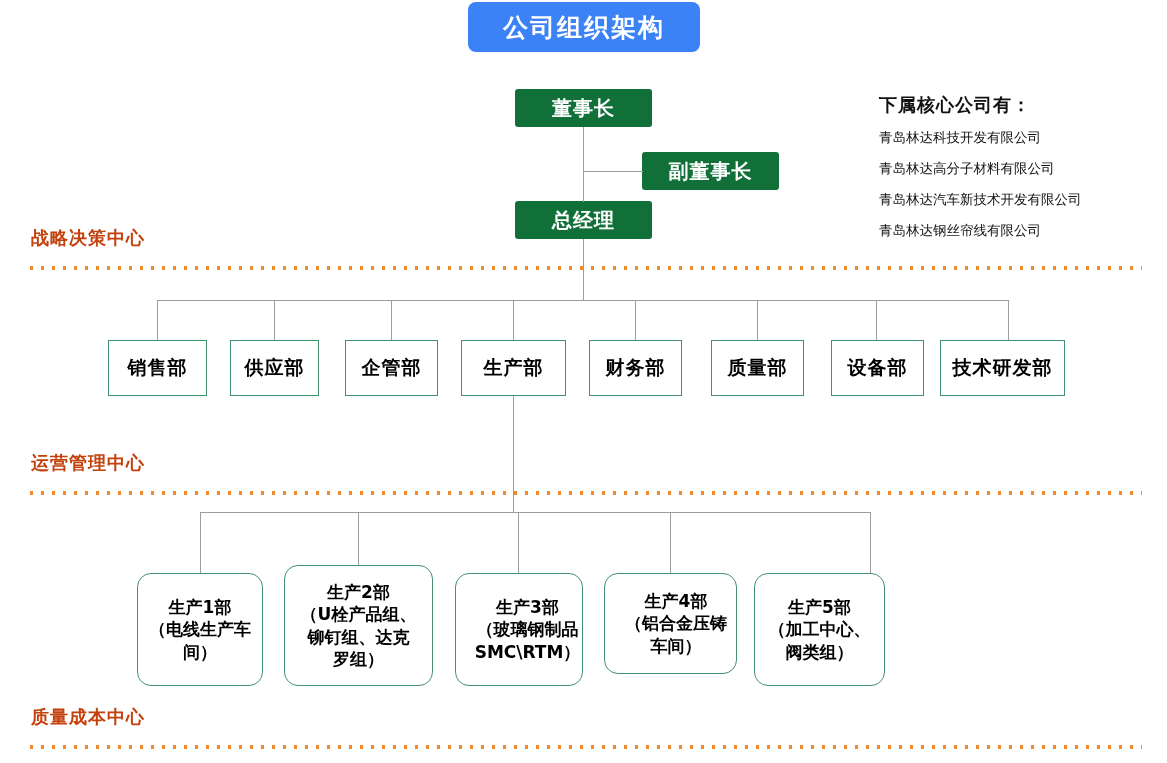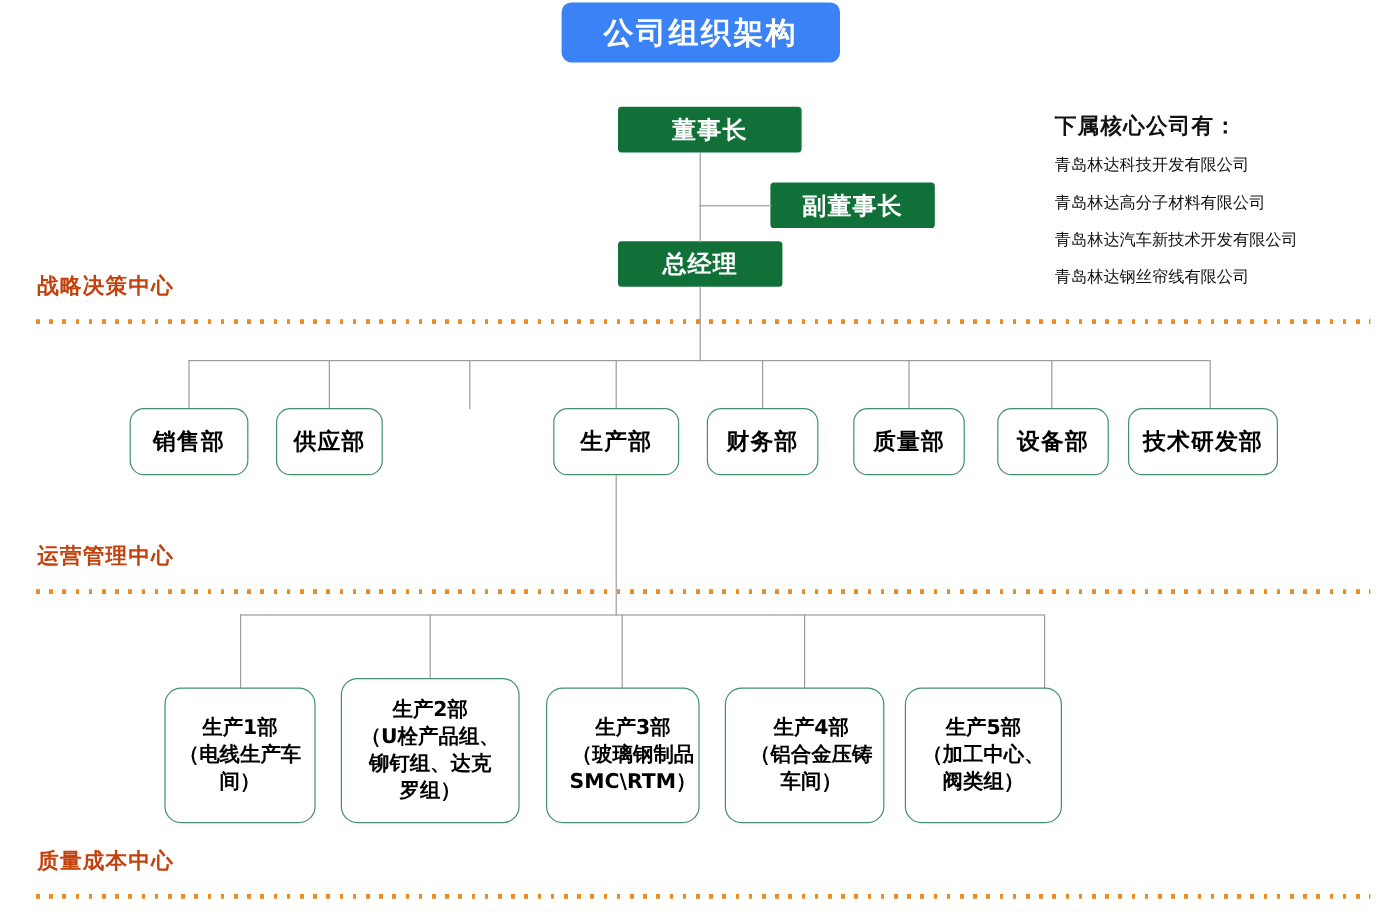--- a/index.html
+++ b/index.html
@@ -43,30 +43,30 @@
     background: #117038;
     color: #ffffff;
     font-size: 20px;
     font-weight: bold;
     letter-spacing: 1px;
     display: flex;
     align-items: center;
     justify-content: center;
     border-radius: 3px;
   }
-  #box-chairman   { left: 515px; top: 89px;  width: 153px; height: 38px; }
+  #box-chairman   { left: 515px; top: 89px;  width: 137px; height: 38px; }
   #box-vice       { left: 642px; top: 152px; width: 137px; height: 38px; }
   #box-gm         { left: 515px; top: 201px; width: 137px; height: 38px; }
 
   
   .dept-box {
     position: absolute;
     background: #ffffff;
     border: 1.6px solid #43916a;
-    border-radius: 12px;
+    border-radius: 0;
     color: #000000;
     font-size: 19px;
     font-weight: bold;
     letter-spacing: 1px;
     display: flex;
     align-items: center;
     justify-content: center;
     text-align: center;
     z-index: 3;
   }
@@ -166,20 +166,21 @@
   <div class="conn-v" style="left:274px; top:300px; height:41px;"></div>
   <div class="conn-v" style="left:391px; top:300px; height:41px;"></div>
   <div class="conn-v" style="left:513px; top:300px; height:41px;"></div>
   <div class="conn-v" style="left:635px; top:300px; height:41px;"></div>
   <div class="conn-v" style="left:757px; top:300px; height:41px;"></div>
   <div class="conn-v" style="left:876px; top:300px; height:41px;"></div>
   <div class="conn-v" style="left:1008px; top:300px; height:41px;"></div>
 
   <div class="dept-box" style="left:108px; top:340px; width:99px; height:56px;">销售部</div>
   <div class="dept-box" style="left:230px; top:340px; width:89px; height:56px;">供应部</div>
+  <div class="dept-box" style="left:345px; top:340px; width:93px; height:56px;">企管部</div>
   <div class="dept-box" style="left:461px; top:340px; width:105px; height:56px;">生产部</div>
   <div class="dept-box" style="left:589px; top:340px; width:93px; height:56px;">财务部</div>
   <div class="dept-box" style="left:711px; top:340px; width:93px; height:56px;">质量部</div>
   <div class="dept-box" style="left:831px; top:340px; width:93px; height:56px;">设备部</div>
   <div class="dept-box" style="left:940px; top:340px; width:125px; height:56px;">技术研发部</div>
 
   <div class="conn-v" style="left:513px; top:396px; height:117px;"></div>
   <div class="conn-h" style="left:200px; top:512px; width:670px;"></div>
 
   <div class="conn-v" style="left:200px; top:512px; height:62px;"></div>
@@ -191,21 +192,21 @@
   <div class="prod-box" style="left:137px; top:573px; width:126px; height:113px;">生产1部
 （电线生产车
 间）</div>
   <div class="prod-box" style="left:284px; top:565px; width:149px; height:121px;">生产2部
 （U栓产品组、
 铆钉组、达克
 罗组）</div>
   <div class="prod-box" style="left:455px; top:573px; width:128px; height:113px;padding-left:23px;">生产3部
 （玻璃钢制品
 SMC\RTM）</div>
-  <div class="prod-box" style="left:604px; top:573px; width:133px; height:113px;padding-left:17px;">生产4部
+  <div class="prod-box" style="left:604px; top:573px; width:133px; height:101px;padding-left:17px;">生产4部
 （铝合金压铸
 车间）</div>
   <div class="prod-box" style="left:754px; top:573px; width:131px; height:113px;">生产5部
 （加工中心、
 阀类组）</div>
 
   <div class="band-label" style="left:31px; top:226px;">战略决策中心</div>
   <div class="band-dots" style="top:266px;"></div>
 
   <div class="band-label" style="left:31px; top:451px;">运营管理中心</div>

